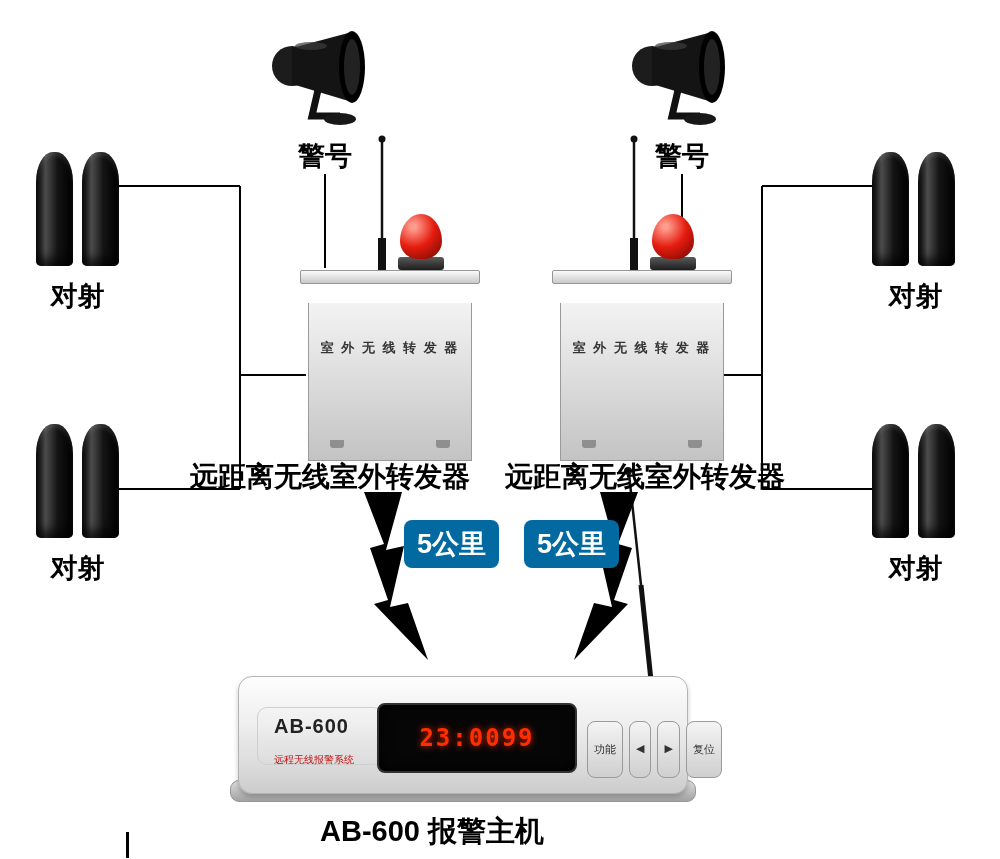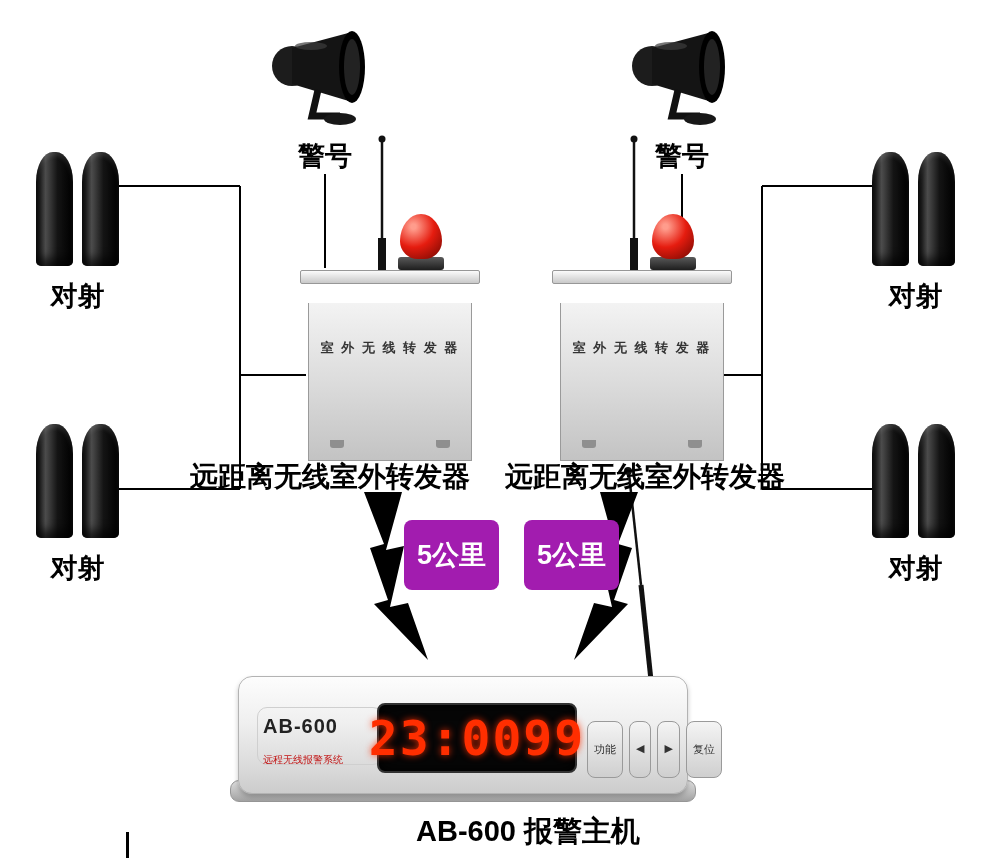--- a/index.html
+++ b/index.html
@@ -29,44 +29,44 @@
   .f1{left:30px;} .f2{left:136px;}
   .beacon{position:absolute;left:98px;top:84px;width:46px;height:56px;}
   .dome{position:absolute;left:2px;top:0;width:42px;height:45px;
         background:radial-gradient(circle at 32% 28%, #ff9c8c 6%, #e51c0f 48%, #8a0c04 88%);
         border-radius:50% 50% 42% 42% / 60% 60% 40% 40%;}
   .bbase{position:absolute;left:0;bottom:0;width:46px;height:13px;border-radius:3px;
         background:linear-gradient(#5a5a5a,#1e1e1e);}
 
   .rep-caption{position:absolute;z-index:2;width:310px;font-size:28px;font-weight:600;}
 
-  .badge{position:absolute;z-index:3;height:38px;line-height:38px;padding:16px 13px;border-radius:8px;
-         background:#a21caf;color:#fff;font-size:27px;font-weight:700;}
+  .badge{position:absolute;z-index:3;height:38px;line-height:38px;padding:5px 13px;border-radius:8px;
+         background:#0369a1;color:#fff;font-size:27px;font-weight:700;}
 
   
   .host{left:238px;top:676px;width:450px;height:150px;}
   .host-base{position:absolute;left:-8px;top:104px;width:466px;height:22px;border-radius:9px;
              background:linear-gradient(#dedede,#a2a2a2);border:1px solid #969696;box-sizing:border-box;}
   .host-body{position:absolute;left:0;top:0;width:450px;height:118px;border-radius:14px;
              background:linear-gradient(180deg,#fdfdfd,#efefef 40%,#dadada 78%,#cccccc);
              border:1px solid #b3b3b3;box-sizing:border-box;box-shadow:0 3px 5px rgba(0,0,0,.22);}
   .host-left{position:absolute;left:18px;top:30px;width:126px;height:58px;border:1px solid #cfcfcf;
-             border-radius:10px;padding:7px 5px;box-sizing:border-box;}
+             border-radius:10px;padding:7px 16px;box-sizing:border-box;}
   .host-model{font-size:20px;font-weight:700;color:#222;letter-spacing:1px;}
   .host-sub{font-size:10px;color:#c11212;margin-top:15px;white-space:nowrap;}
   .host-display{position:absolute;left:138px;top:26px;width:196px;height:66px;background:#060606;
              border-radius:8px;border:2px solid #323232;display:flex;align-items:center;justify-content:center;
              box-shadow:inset 0 0 14px #000;}
-  .led{font-family:"DejaVu Sans Mono",monospace;font-size:48px;font-weight:700;color:#ff2e00;
+  .led{font-family:"DejaVu Sans Mono",monospace;font-size:24px;font-weight:700;color:#ff2e00;
        letter-spacing:2px;text-shadow:0 0 7px rgba(255,46,0,.85);}
   .host-controls{position:absolute;left:348px;top:44px;display:flex;gap:6px;}
   .ctl{background:linear-gradient(#f4f4f4,#cfcfcf);border:1px solid #9a9a9a;border-radius:8px;
        font-size:11px;color:#333;padding:20px 6px;white-space:nowrap;}
 
-  .host-caption{position:absolute;z-index:2;left:320px;top:812px;width:320px;text-align:right;
+  .host-caption{position:absolute;z-index:2;left:320px;top:812px;width:320px;text-align:left;
                 font-size:29px;font-weight:600;}
   .stray{position:absolute;left:126px;top:832px;width:3px;height:26px;background:#000;z-index:2;}
 </style>
 </head>
 <body>
 
 <div class="stage">
 
   <svg class="wires" width="1000" height="859">
     <path d="M118 186 H240 M118 489 H240 M240 186 V489 M240 375 H306" stroke="#000" stroke-width="2" fill="none"></path>

